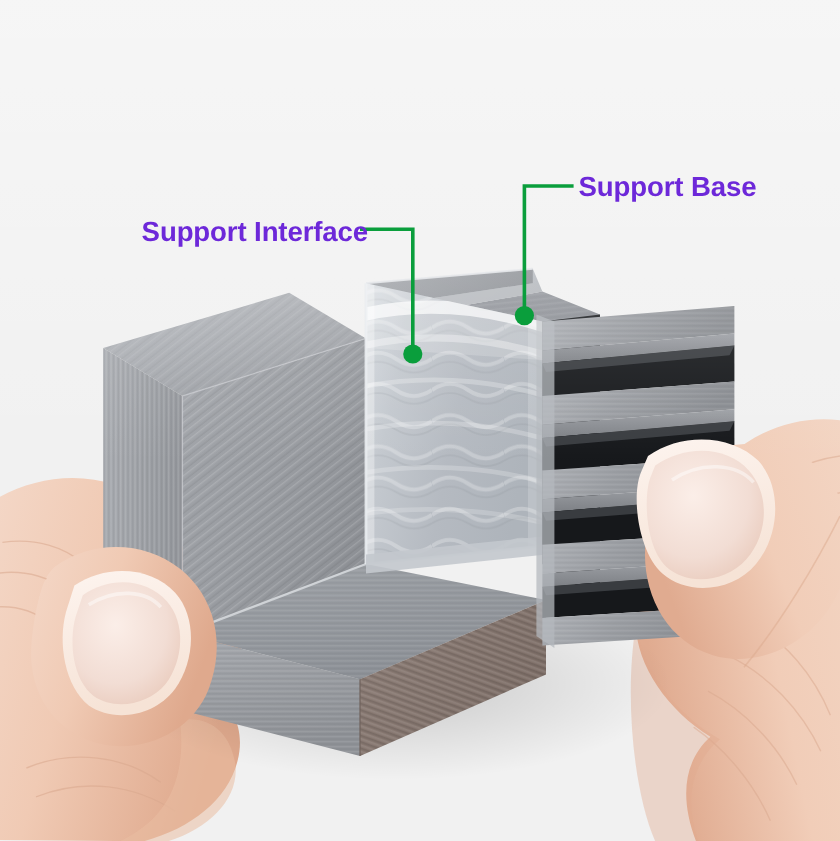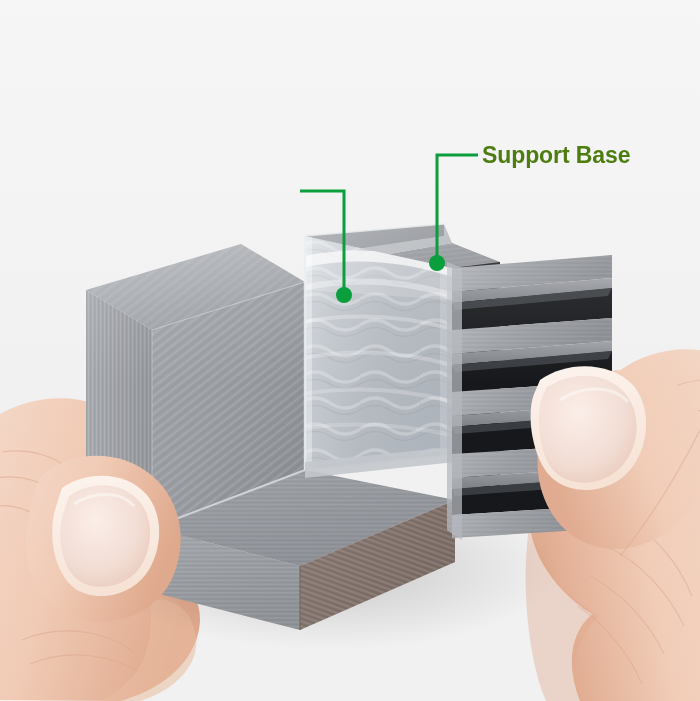--- a/index.html
+++ b/index.html
@@ -33,21 +33,21 @@
 
   
   .callout-label {
     position: absolute;
     font-family: "Liberation Sans", sans-serif;
     font-weight: bold;
     font-size: 23px;
     letter-spacing: -0.1px;
     white-space: nowrap;
     line-height: 1;
-    color: #4d7c0f;
+    color: #6d28d9;
     user-select: none;
   }
   #label-support-interface { left: 118px; top: 182px; }
   #label-support-base      { left: 482px; top: 144px; }
 
   #leaders {
     position: absolute;
     left: 0;
     top: 0;
     width: 700px;
@@ -407,16 +407,17 @@
       <path d="M300 191 L344 191 L344 291" fill="none" stroke="#0a9e3c" stroke-width="3" stroke-linecap="butt" stroke-linejoin="miter"></path>
       <circle cx="344" cy="295" r="8" fill="#0a9e3c"></circle>
     </g>
 
     <g>
       <path d="M478 155 L437 155 L437 259" fill="none" stroke="#0a9e3c" stroke-width="3" stroke-linecap="butt" stroke-linejoin="miter"></path>
       <circle cx="437" cy="263" r="8" fill="#0a9e3c"></circle>
     </g>
   </svg>
 
+  <div id="label-support-interface" class="callout-label">Support Interface</div>
 
   <div id="label-support-base" class="callout-label">Support Base</div>
 
 </div>
 
 </body></html>

